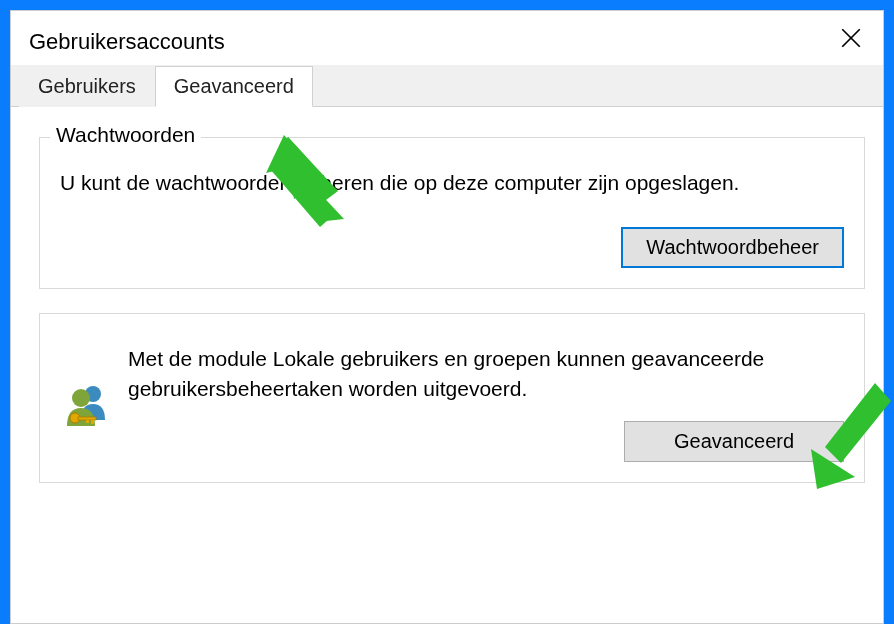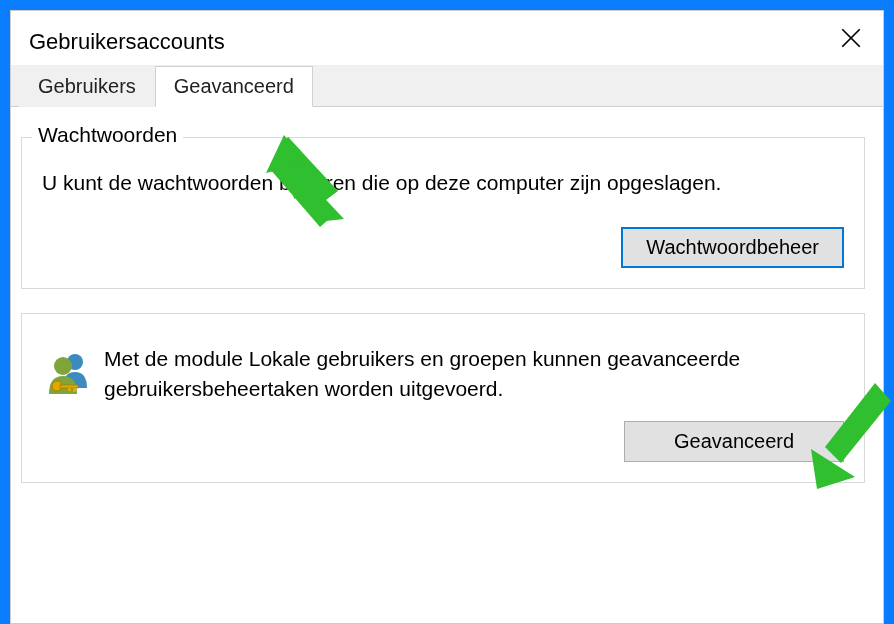--- a/index.html
+++ b/index.html
@@ -53,21 +53,21 @@
   }
   .tab.inactive {
     background: #f0f0f0;
   }
   .tab.active {
     background: #fff;
     border: 1px solid #d0d0d0;
     border-bottom: 1px solid #fff;
   }
   .tab-content {
-    padding: 30px 18px 0 10px;
+    padding: 30px 18px 0 28px;
   }
   .groupbox {
     border: 1px solid #d9d9d9;
     position: relative;
     margin-bottom: 24px;
     padding: 30px 20px 20px 20px;
   }
   .groupbox-legend {
     position: absolute;
     top: -15px;
@@ -78,22 +78,22 @@
     color: #000;
   }
   .group-text {
     font-size: 21px;
     color: #000;
     line-height: 1.4;
     margin-bottom: 30px;
   }
   .group-with-icon {
     display: flex;
-    gap: 6px;
-    align-items: flex-start;
+    gap: 12px;
+    align-items: center;
   }
   .group-with-icon .icon-wrap {
     flex: 0 0 56px;
     display: flex;
     justify-content: center;
     padding-top: 4px;
   }
   .group-with-icon .text-wrap {
     flex: 1;
   }

